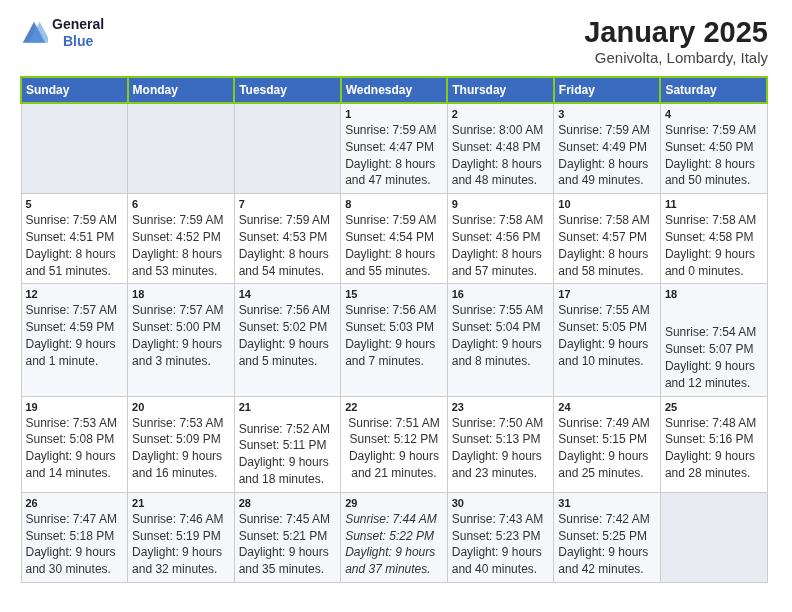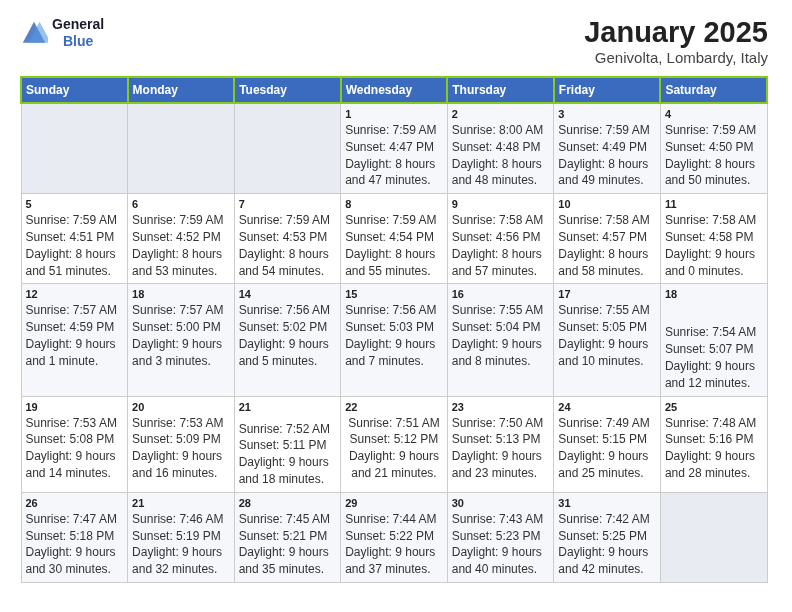--- a/index.html
+++ b/index.html
@@ -323,21 +323,21 @@
           </td>
           <td>
             <span class="day-num">28</span>
             <div class="day-info" style="white-space: pre-line;">Sunrise: 7:45 AM
 Sunset: 5:21 PM
 Daylight: 9 hours
 and 35 minutes.</div>
           </td>
           <td>
             <span class="day-num">29</span>
-            <div class="day-info" style="white-space: pre-line;">Sunrise: 7:44 AM
+            <div class="day-info" style="white-space: pre-line; font-style: italic;">Sunrise: 7:44 AM
 Sunset: 5:22 PM
 Daylight: 9 hours
 and 37 minutes.</div>
           </td>
           <td>
             <span class="day-num">30</span>
             <div class="day-info" style="white-space: pre-line;">Sunrise: 7:43 AM
 Sunset: 5:23 PM
 Daylight: 9 hours
 and 40 minutes.</div>

